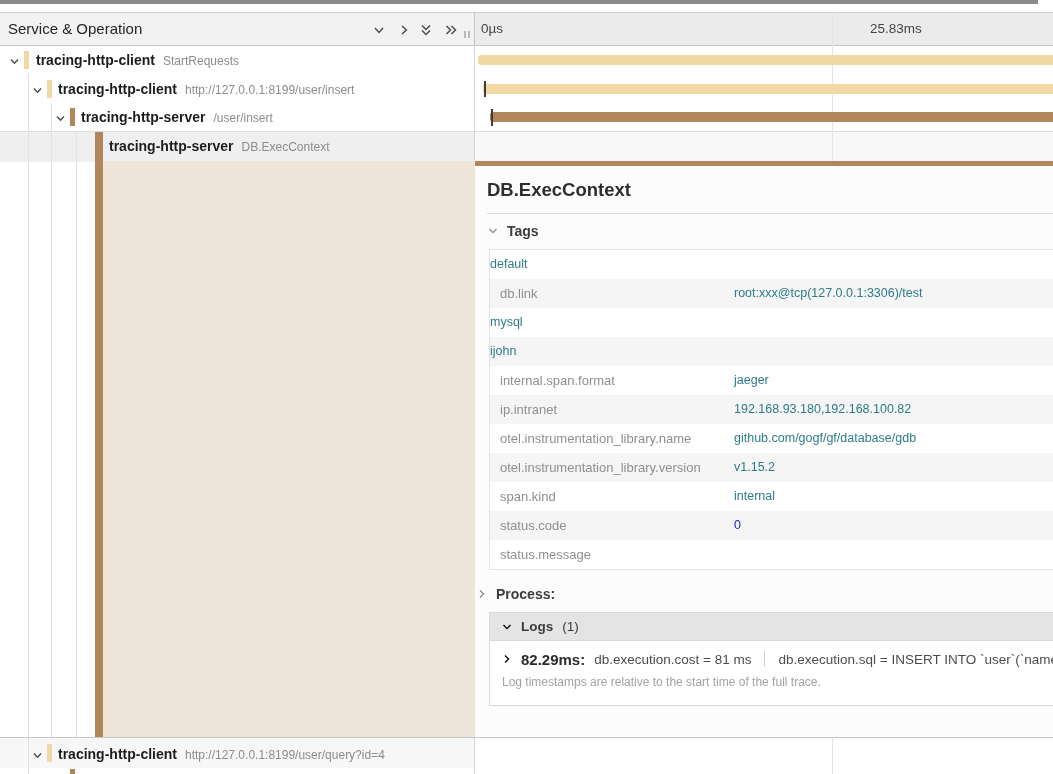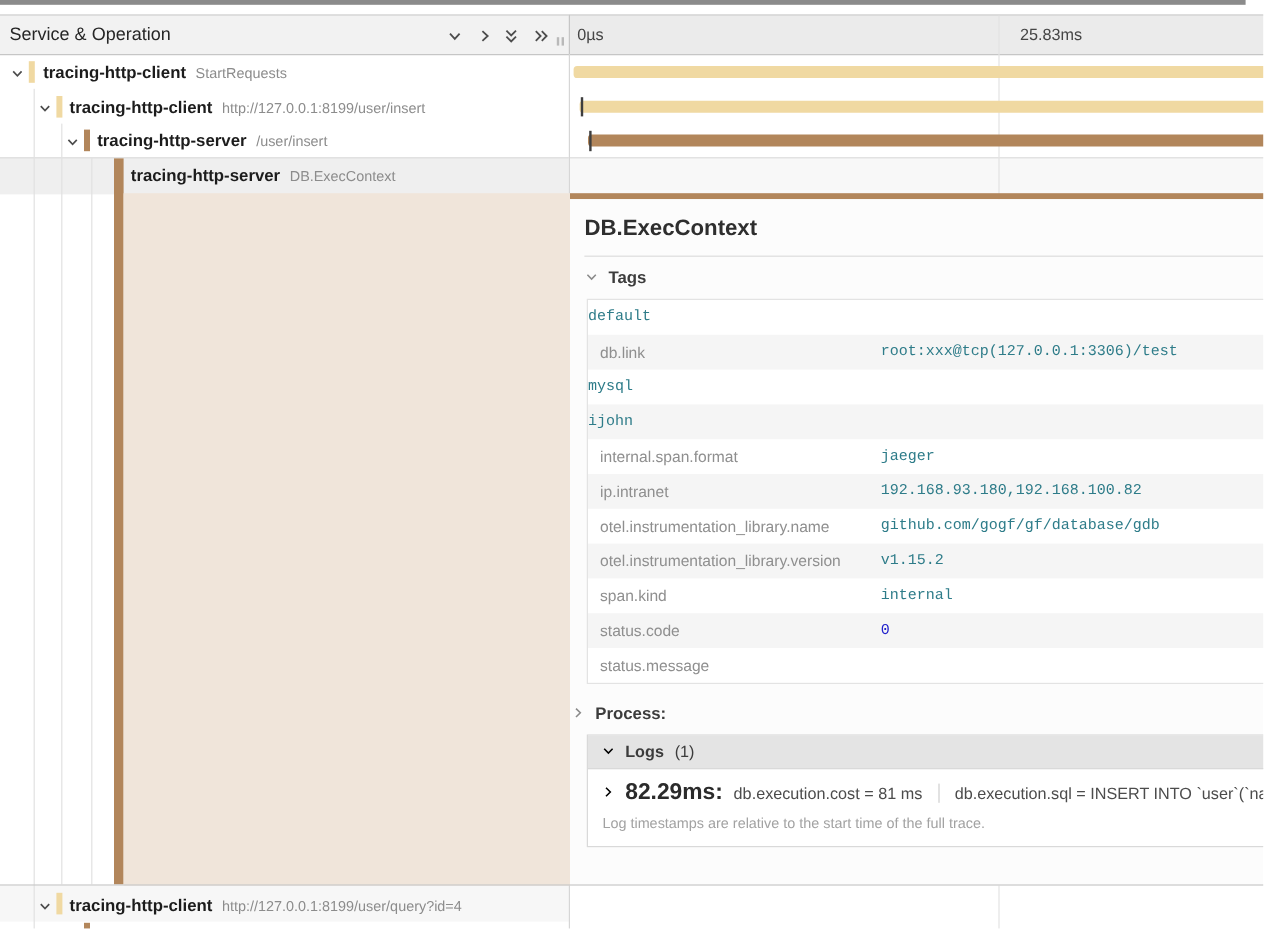--- a/index.html
+++ b/index.html
@@ -46,28 +46,28 @@
   .d-title{left:12px;top:13px;font-size:18.5px;font-weight:bold;color:#2e2e2e;}
   .d-div{left:12px;top:47px;width:566px;height:1px;background:#dcdcdc;}
   .sec{display:flex;align-items:center;gap:9px;}
   .sec .chev-s{color:#8a8a8a;}
   .sec .chev-s svg{display:block;}
   .sec-label{font-size:14px;font-weight:bold;color:#3c3c3c;}
   .tagtable{left:14px;top:83px;width:572px;background:#fff;border:1px solid #e3e3e3;}
   .trow{display:flex;height:29px;line-height:29px;white-space:nowrap;}
   .trow.alt{background:#f5f5f5;}
   .tkey{width:234px;padding-left:10px;font-size:13px;color:#8f8f8f;flex:none;}
-  .tval{font-family:Liberation Mono, monospace;font-size:12.5px;color:#2E7C89;}
+  .tval{font-family:Liberation Sans, sans-serif;font-size:12.5px;color:#2E7C89;}
   .tval.num{color:#2222CC;}
   .logsbox{left:14px;top:446px;width:572px;height:94px;background:#fff;border:1px solid #d9d9d9;box-sizing:border-box;}
   .logshead{height:27px;background:#e4e4e4;border-bottom:1px solid #d9d9d9;display:flex;align-items:center;gap:9px;padding-left:12px;}
   .logshead .sec-label{font-size:13.5px;}
   .logcount{font-size:13.5px;color:#3c3c3c;}
   .logentry{margin:9px 0 0 12px;display:flex;align-items:center;gap:9px;white-space:nowrap;overflow:hidden;}
-  .logtime{font-size:19px;font-weight:bold;color:#2b2b2b;}
+  .logtime{font-size:15px;font-weight:bold;color:#2b2b2b;}
   .logfield{font-size:13.5px;color:#4c4c4c;}
   .logsep{width:1px;height:16px;background:#cfcfcf;margin:0 4px;flex:none;}
   .lognote{margin:7px 0 0 12px;font-size:12px;color:#a2a2a2;white-space:nowrap;}
   .bottom-line{left:0;top:737px;width:1053px;height:1px;background:#c9c9c9;}
 </style>
 </head>
 <body>
 
 <div id="app">
 
@@ -98,21 +98,21 @@
         <polyline points="2.5,3 6.5,7 2.5,11"></polyline>
         <polyline points="7.5,3 11.5,7 7.5,11"></polyline>
       </svg>
   </span>
   <span class="abs grip">
       <i></i>
       <i></i>
     </span>
 
   <div class="abs tick" style="left:481px">0µs</div>
-  <div class="abs tick" style="left:850px">25.83ms</div>
+  <div class="abs tick" style="left:870px">25.83ms</div>
 
   <div class="abs row4-left"></div>
   <div class="abs row4-right"></div>
   <div class="abs row5-left"></div>
 
   <div class="abs gridline"></div>
   <div class="abs vdivider"></div>
   <div class="abs guide" style="left:28px;top:74px;height:700px"></div>
   <div class="abs guide" style="left:51px;top:103px;height:634px"></div>
   <div class="abs guide" style="left:76px;top:131px;height:606px"></div>

